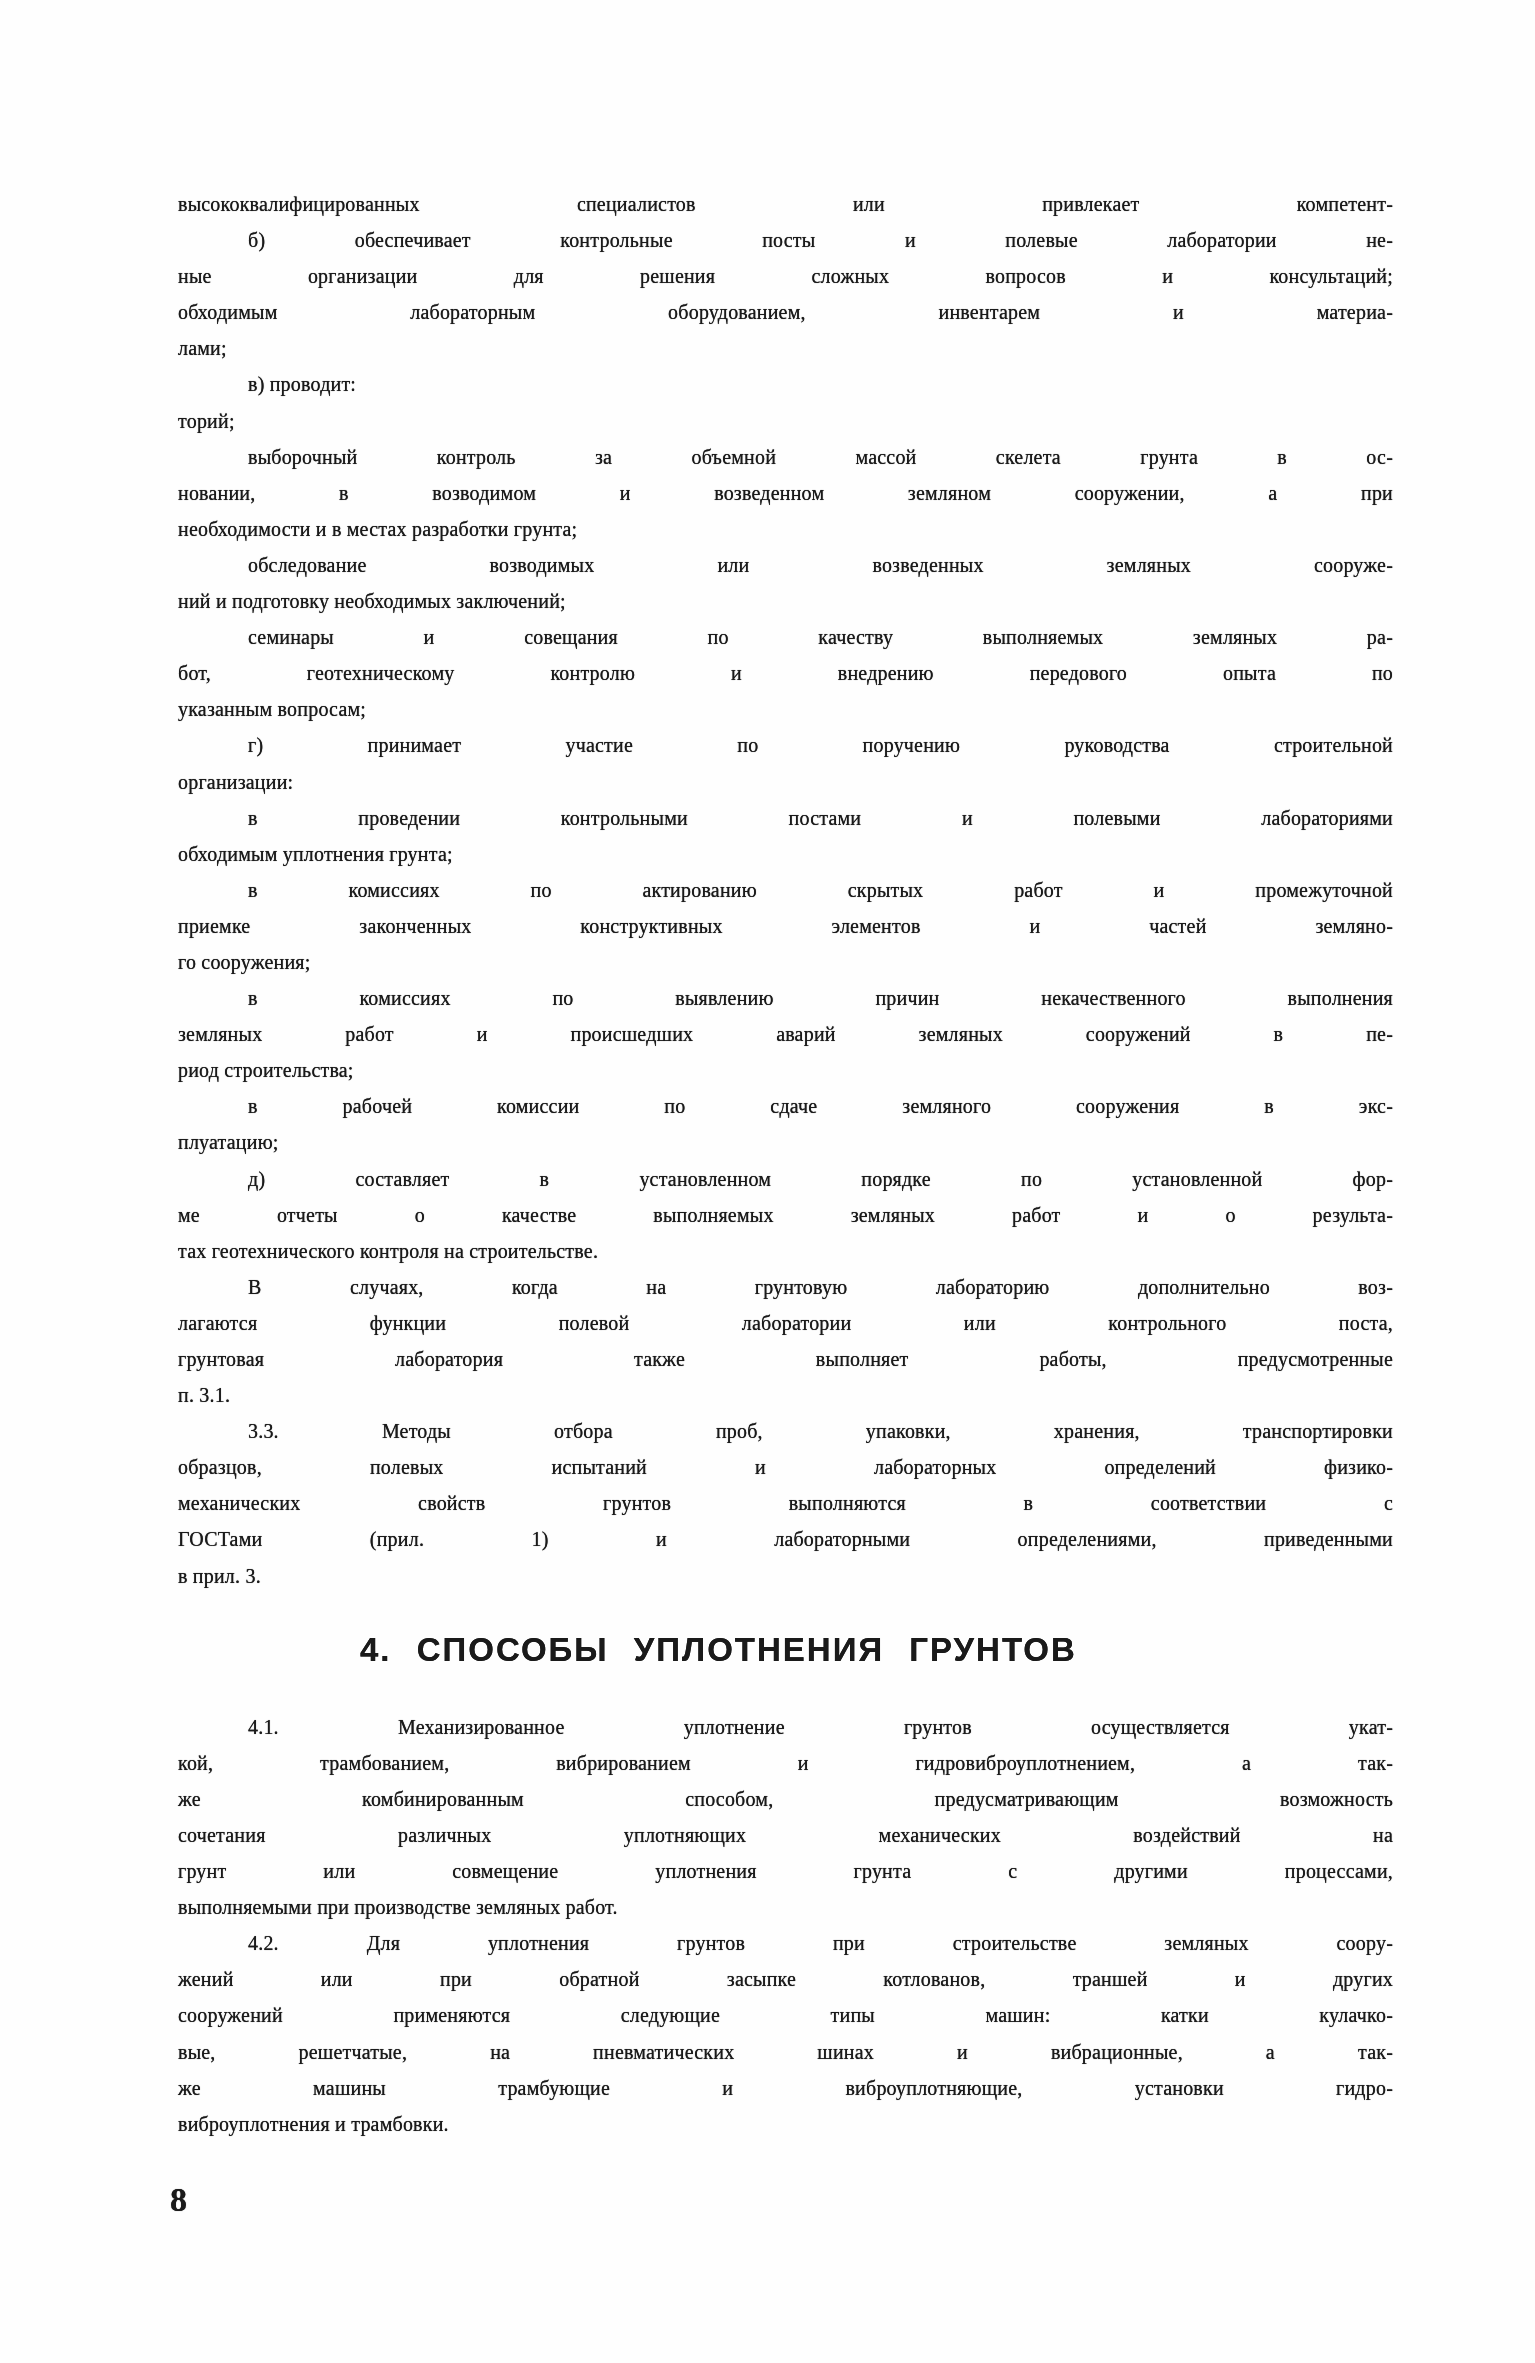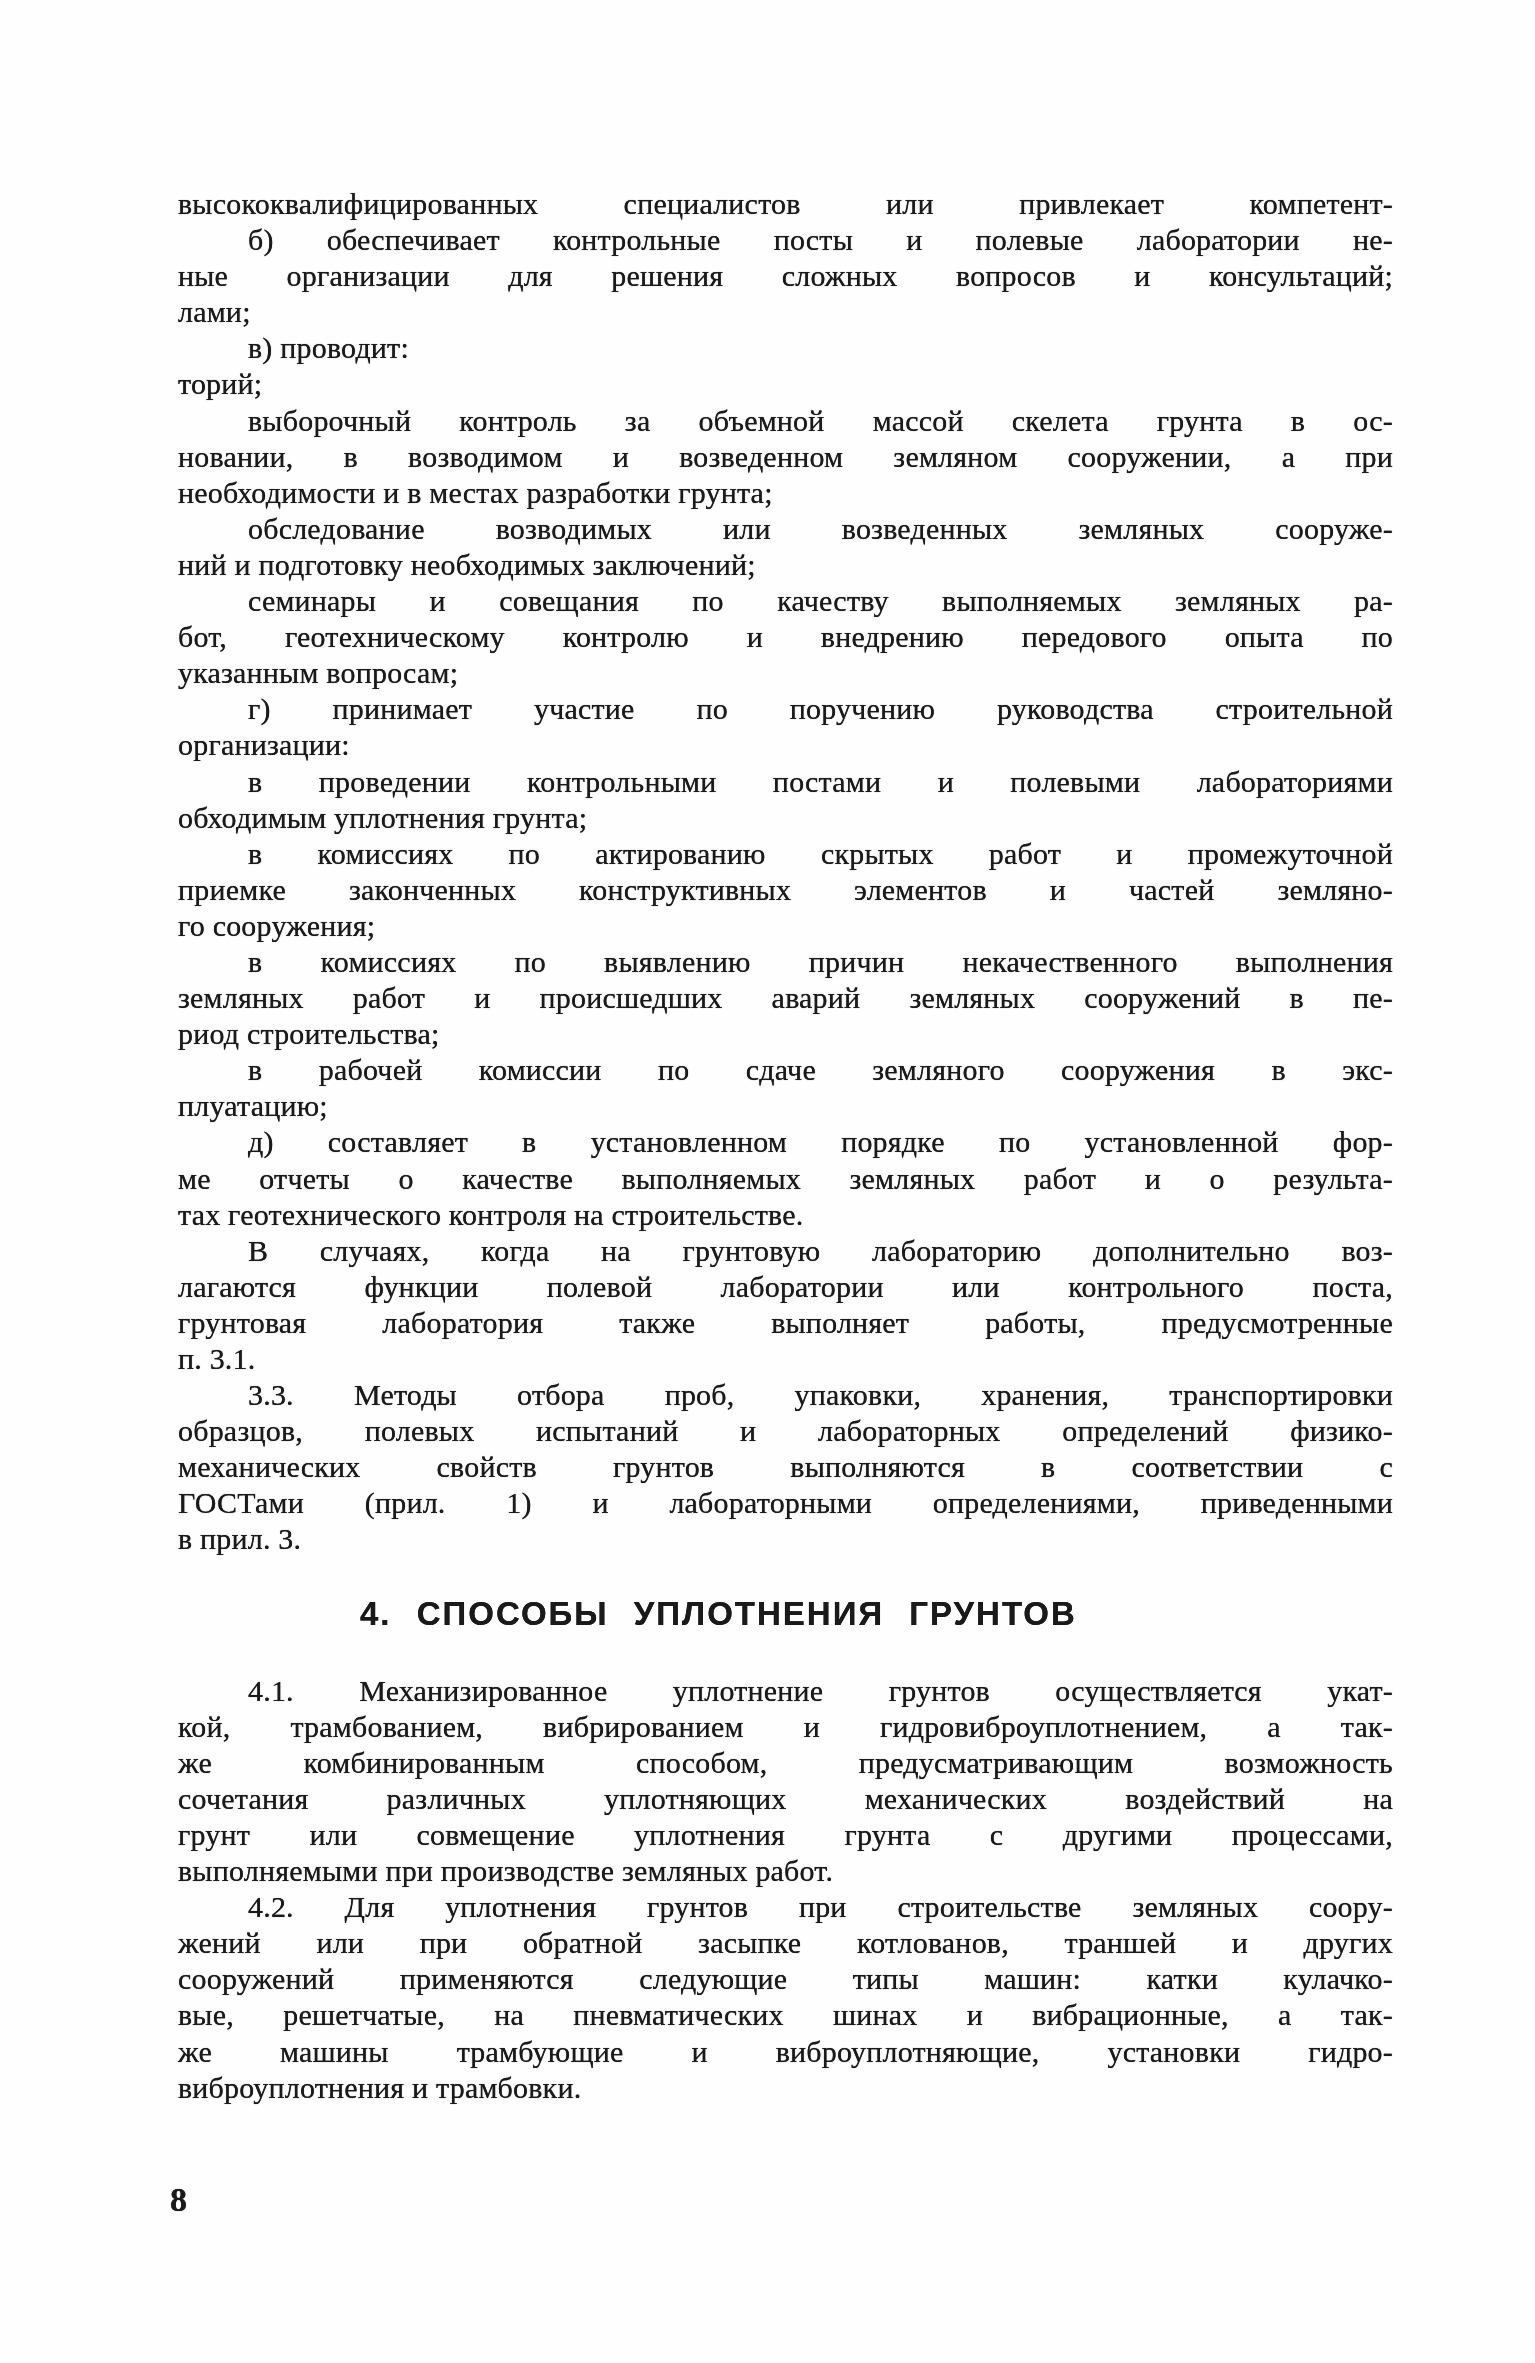--- a/index.html
+++ b/index.html
@@ -18,21 +18,21 @@
   }
   .textblock {
     position: absolute;
     left: 178px;
     top: 186px;
     width: 1215px;
   }
   .line {
     margin: 0;
     padding: 0;
-    font-size: 30px;
+    font-size: 20px;
     line-height: 36.1px;
     letter-spacing: 0.2px;
     text-shadow: 0 0 0.7px currentColor;
   }
   .line.just {
     text-align: justify;
     text-align-last: justify;
   }
   .line.flush {
     text-align: left;
@@ -64,20 +64,21 @@
 </style>
 </head>
 <body>
 
 <div class="page">
   <div class="textblock">
     <div id="body-lines">
         <p class="line just">высококвалифицированных специалистов или привлекает компетент-</p>
         <p class="line indent just">б) обеспечивает контрольные посты и полевые лаборатории не-</p>
         <p class="line just">ные организации для решения сложных вопросов и консультаций;</p>
+        <p class="line just">обходимым лабораторным оборудованием, инвентарем и материа-</p>
         <p class="line flush">лами;</p>
         <p class="line indent flush">в) проводит:</p>
         <p class="line flush">торий;</p>
         <p class="line indent just">выборочный контроль за объемной массой скелета грунта в ос-</p>
         <p class="line just">новании, в возводимом и возведенном земляном сооружении, а при</p>
         <p class="line flush">необходимости и в местах разработки грунта;</p>
         <p class="line indent just">обследование возводимых или возведенных земляных сооруже-</p>
         <p class="line flush">ний и подготовку необходимых заключений;</p>
         <p class="line indent just">семинары и совещания по качеству выполняемых земляных ра-</p>
         <p class="line just">бот, геотехническому контролю и внедрению передового опыта по</p>

